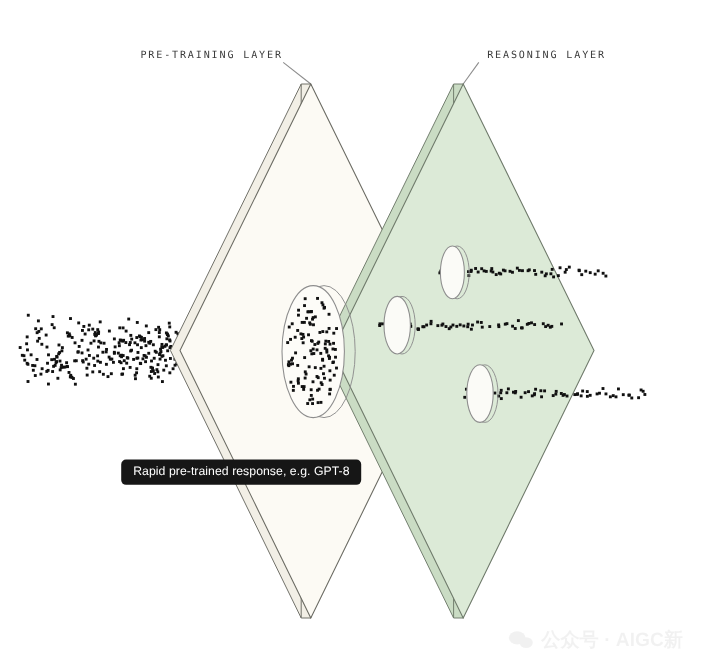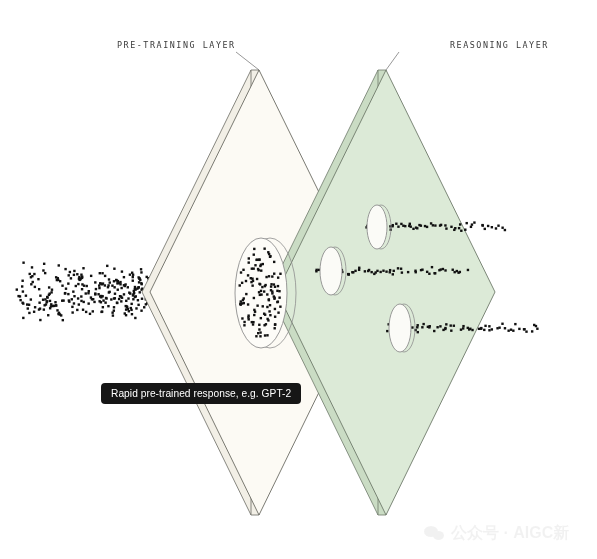--- a/index.html
+++ b/index.html
@@ -15,21 +15,21 @@
 
   .layer-label{
     position:absolute;
     font-family:"DejaVu Sans Mono","Liberation Mono",monospace;
     font-size:8.4px;
     letter-spacing:1.55px;
     color:#3a3a3a;
     white-space:nowrap;
   }
   #label-pretrain{left:117px;top:40px;}
-  #label-reason{left:406px;top:40px;margin-left:44px;}
+  #label-reason{left:406px;top:40px;}
 
   .pill{
     position:absolute;
     display:flex;align-items:center;
     height:21px;
     padding:0 10px;
     border-radius:4px;
     font-size:10.2px;
     color:#ffffff;
     white-space:nowrap;
@@ -660,21 +660,21 @@
         <ellipse cx="331" cy="271" rx="11" ry="24" fill="#fbfbf7" stroke="#8e8e8e" stroke-width="0.9"></ellipse>
         <ellipse cx="404" cy="328" rx="11" ry="24" fill="none" stroke="#8e8e8e" stroke-width="0.8"></ellipse>
         <ellipse cx="400" cy="328" rx="11" ry="24" fill="#fbfbf7" stroke="#8e8e8e" stroke-width="0.9"></ellipse>
       </g>
   </svg>
 
   <div class="layer-label" id="label-pretrain">PRE-TRAINING LAYER</div>
 
   <div class="layer-label" id="label-reason">REASONING LAYER</div>
 
-  <div class="pill" id="pill-pretrain">Rapid pre-trained response, e.g. GPT-2</div>
+  <div class="pill" id="pill-pretrain">Rapid pre-trained response, e.g. GPT-8</div>
 
 
   <div id="watermark">
     <span class="wm-bubble">
       <i class="b1"></i>
         <i class="b2"></i>
     </span>
     <span class="wm-text">公众号 · AIGC新</span>
   </div>
 

